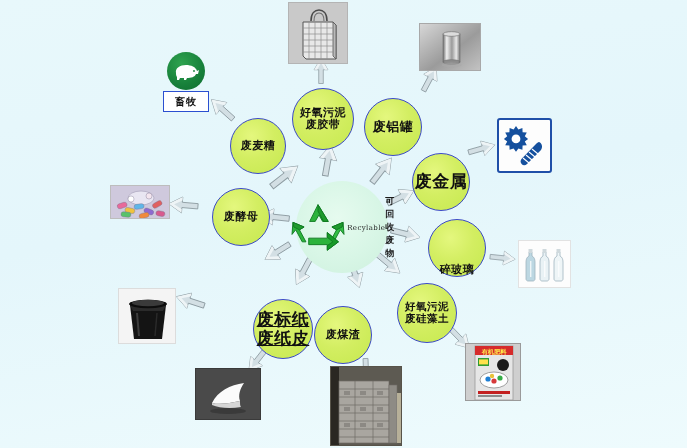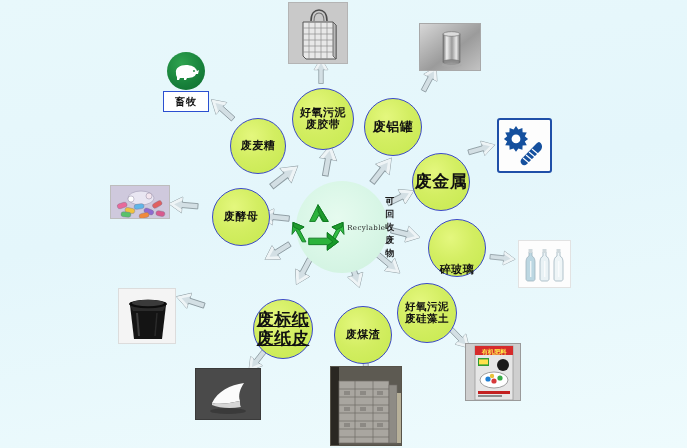--- a/index.html
+++ b/index.html
@@ -260,21 +260,21 @@
       </div>
   </div>
 
   <div class="node" style="left:397px;top:283px;width:60px;height:60px;font-size:10.5px;">
     <div>
       <span>好氧污泥</span>
       <span>废硅藻土</span>
     </div>
   </div>
 
-  <div class="node" style="left:334px;top:306px;width:58px;height:58px;font-size:11px;">
+  <div class="node" style="left:314px;top:306px;width:58px;height:58px;font-size:11px;">
     <div>
         <span>废煤渣</span>
       </div>
   </div>
 
   <div class="node" style="left:253px;top:299px;width:60px;height:60px;font-size:17px;text-decoration:underline;">
     <div>
       <span>废标纸</span>
       <span>废纸皮</span>
     </div>

